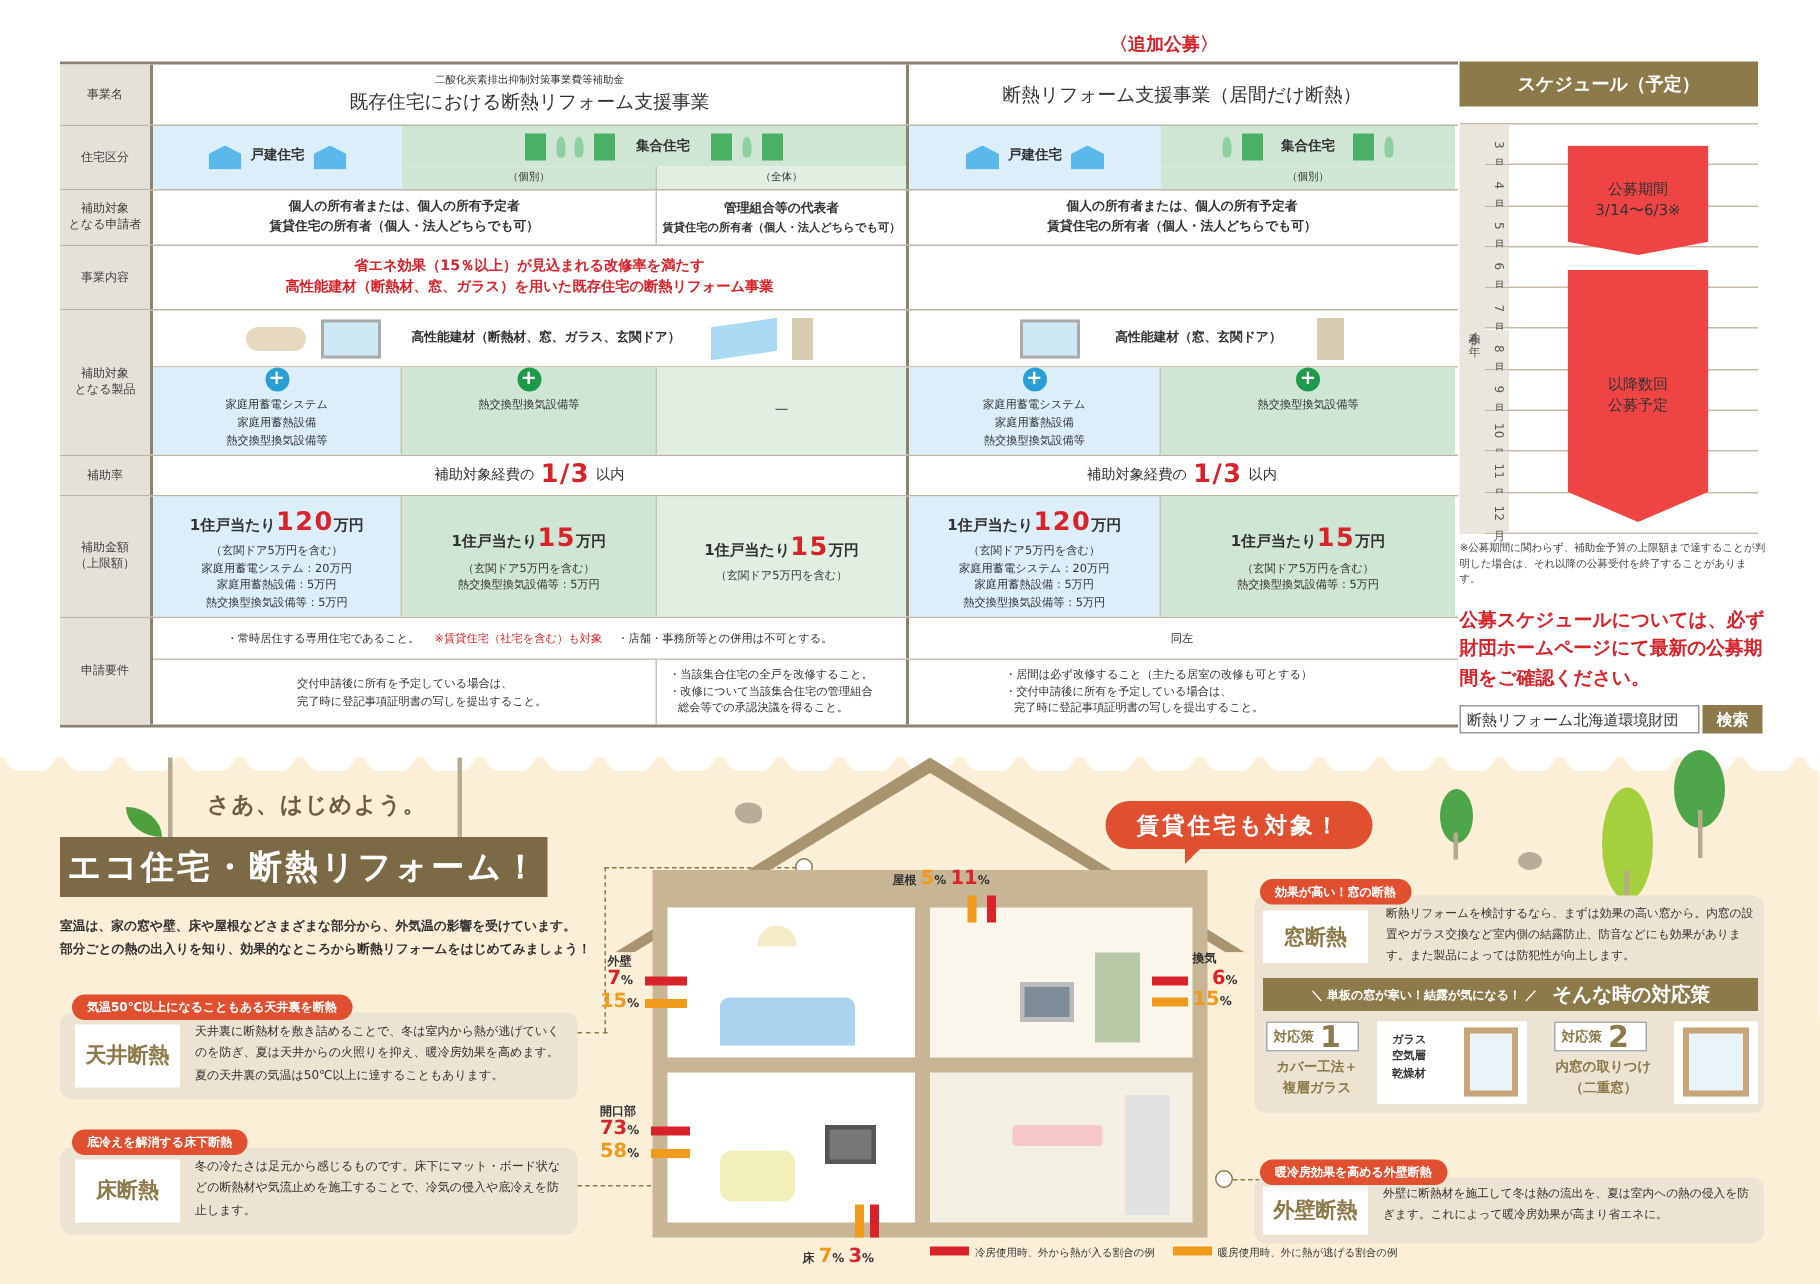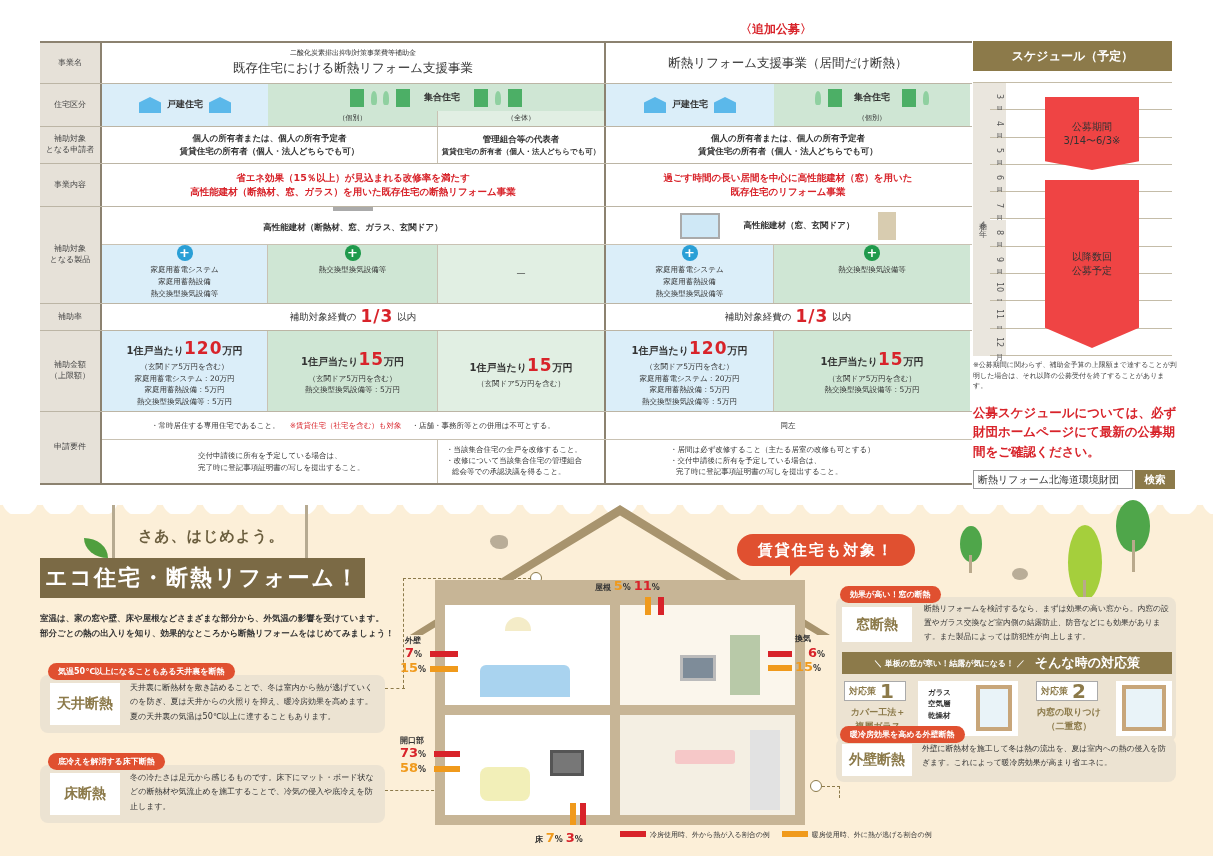--- a/index.html
+++ b/index.html
@@ -154,33 +154,29 @@
     </div>
   </div>
 
   <div class="row" style="height:43px">
     <div class="th">事業内容</div>
     <div class="cells">
       <div class="c b red div" style="width:504px;font-size:9.5px">
         <div>省エネ効果（15％以上）が見込まれる改修率を満たす</div>
         <div>高性能建材（断熱材、窓、ガラス）を用いた既存住宅の断熱リフォーム事業</div>
       </div>
-      <div class="c b red" style="width:364px;font-size:9.5px">
-        <div>過ごす時間の長い居間を中心に高性能建材（窓）を用いた</div>
-        <div>既存住宅のリフォーム事業</div>
-      </div>
     </div>
   </div>
 
   <div class="row" style="height:97px">
     <div class="th" style="white-space:pre-line">補助対象
 となる製品</div>
     <div class="cells" style="flex-direction:column">
       <div style="display:flex;height:38px;border-bottom:1px solid #c9c2b3">
-        <div class="c div" style="width:504px;flex-direction:column;gap:10px">
+        <div class="c div" style="width:504px;flex-direction:row;gap:10px">
           <span style="width:40px;height:16px;background:#e6d9bf;border-radius:8px;display:inline-block"></span>
           <span style="width:40px;height:26px;border:2px solid #aaa;background:#cfe8f6;display:inline-block"></span>
           <span class="b" style="font-size:8.5px;margin:0 10px">高性能建材（断熱材、窓、ガラス、玄関ドア）</span>
           <span style="width:44px;height:22px;background:#a9d9f3;display:inline-block;transform:skewY(-8deg)"></span>
           <span style="width:14px;height:28px;background:#d8ccb0;display:inline-block"></span>
         </div>
         <div class="c" style="width:364px;flex-direction:row;gap:10px">
           <span style="width:40px;height:26px;border:2px solid #aaa;background:#cfe8f6;display:inline-block"></span>
           <span class="b" style="font-size:8.5px;margin:0 14px">高性能建材（窓、玄関ドア）</span>
           <span style="width:18px;height:28px;background:#d8ccb0;display:inline-block"></span>
@@ -459,21 +455,21 @@
       <span>対応策</span>
       <span class="sol-num">2</span>
     </div>
   <div class="sol-name" style="left:190px;top:108px;width:86px;white-space:pre-line">内窓の取りつけ
 （二重窓）</div>
   <div class="sol-img" style="left:280px;top:84px;width:56px;height:55px">
     <div style="position:absolute;left:6px;top:4px;width:44px;height:46px;border:4px solid #c8a67a;background:#e9f3f8"></div>
   </div>
 </div>
 
-<div class="card" style="left:836px;top:738px;width:340px;height:44px">
+<div class="card" style="left:836px;top:785px;width:340px;height:44px">
   <div class="pill" style="top:-12px;left:4px">暖冷房効果を高める外壁断熱</div>
   <div class="label" style="left:6px;top:6px;width:70px;height:32px;font-size:14px">外壁断熱</div>
   <div class="txt" style="left:86px;top:4px;width:250px;font-size:7.8px">外壁に断熱材を施工して冬は熱の流出を、夏は室内への熱の侵入を防ぎます。これによって暖冷房効果が高まり省エネに。</div>
 </div>
 
 <div id="legend">
   <span><span class="leg-r"></span><span>冷房使用時、外から熱が入る割合の例</span></span>
   <span><span class="leg-o"></span><span>暖房使用時、外に熱が逃げる割合の例</span></span>
 </div>
 

